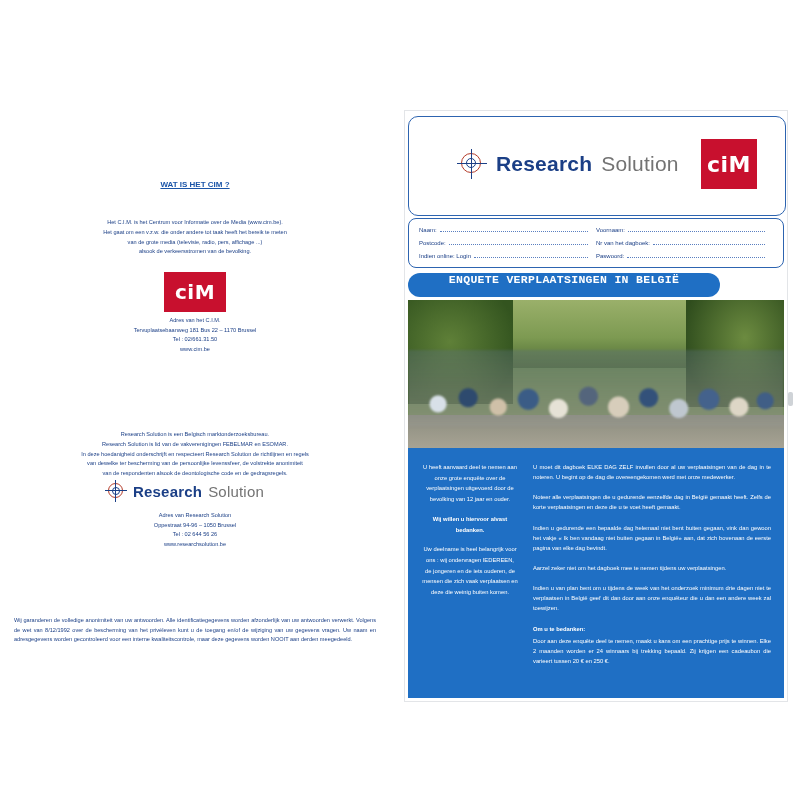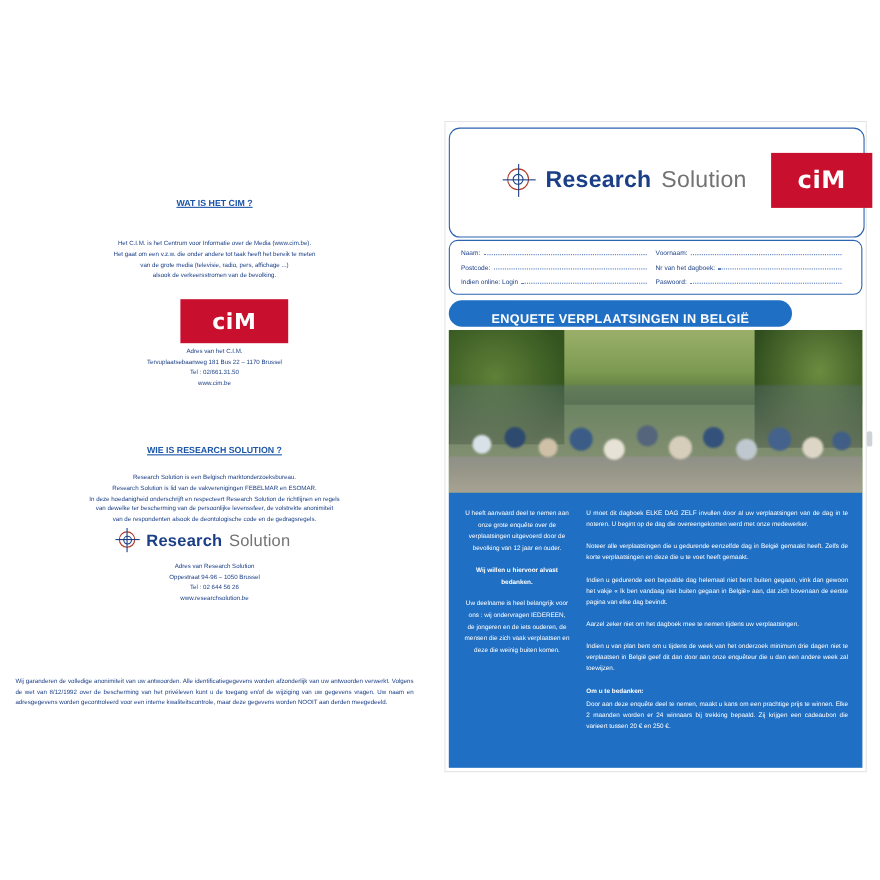--- a/index.html
+++ b/index.html
@@ -64,21 +64,20 @@
     left: 164px;
     top: 272px;
     width: 62px;
     height: 40px;
   }
   .cim-box {
     width: 100%;
     height: 100%;
     background: #c8102e;
     position: relative;
-    padding-left: 36px;
   }
   .cim-text {
     position: absolute;
     left: 0; right: 0;
     top: 50%;
     transform: translateY(-50%);
     text-align: center;
     color: #ffffff;
     font-family: "DejaVu Sans", sans-serif;
     font-weight: bold;
@@ -239,22 +238,23 @@
   
   #title-banner {
     position: absolute;
     left: 12px;
     top: 273px;
     width: 312px;
     height: 24px;
     background: #1f6fc4;
     border-radius: 12px;
     display: flex;
-    align-items: flex-end;
+    align-items: flex-start;
     justify-content: center;
+    font-family: Liberation Mono, monospace;
   }
   #title-banner span {
     color: #ffffff;
     font-size: 11.5px;
     font-weight: bold;
     letter-spacing: .3px;
   }
 
   
   #photo {
@@ -368,21 +368,20 @@
     </div>
   </div>
 
   <div class="addr" id="addr-cim">
     <div>Adres van het C.I.M.</div>
     <div>Tervuplaatsebaanweg 181 Bus 22 – 1170 Brussel</div>
     <div>Tel : 02/661.31.50</div>
     <div>www.cim.be</div>
   </div>
 
-  <div class="sec-title" id="title-rs">WIE IS RESEARCH SOLUTION ?</div>
   <div class="para" id="para-rs">Research Solution is een Belgisch marktonderzoeksbureau.<br>Research Solution is lid van de vakverenigingen  FEBELMAR en ESOMAR.<br>In deze hoedanigheid onderschrijft en respecteert Research Solution de richtlijnen en regels<br>van dewelke ter bescherming van de persoonlijke levenssfeer, de volstrekte anonimiteit<br>van de respondenten alsook de deontologische code en de gedragsregels.</div>
 
   <div id="rs-logo-left">
     <span class="rs-mark">
       <span class="ring r1"></span>
       <span class="ring r2"></span>
       <span class="cross-h"></span>
       <span class="cross-v"></span>
     </span>
     <span class="rs-word-bold">Research</span>

